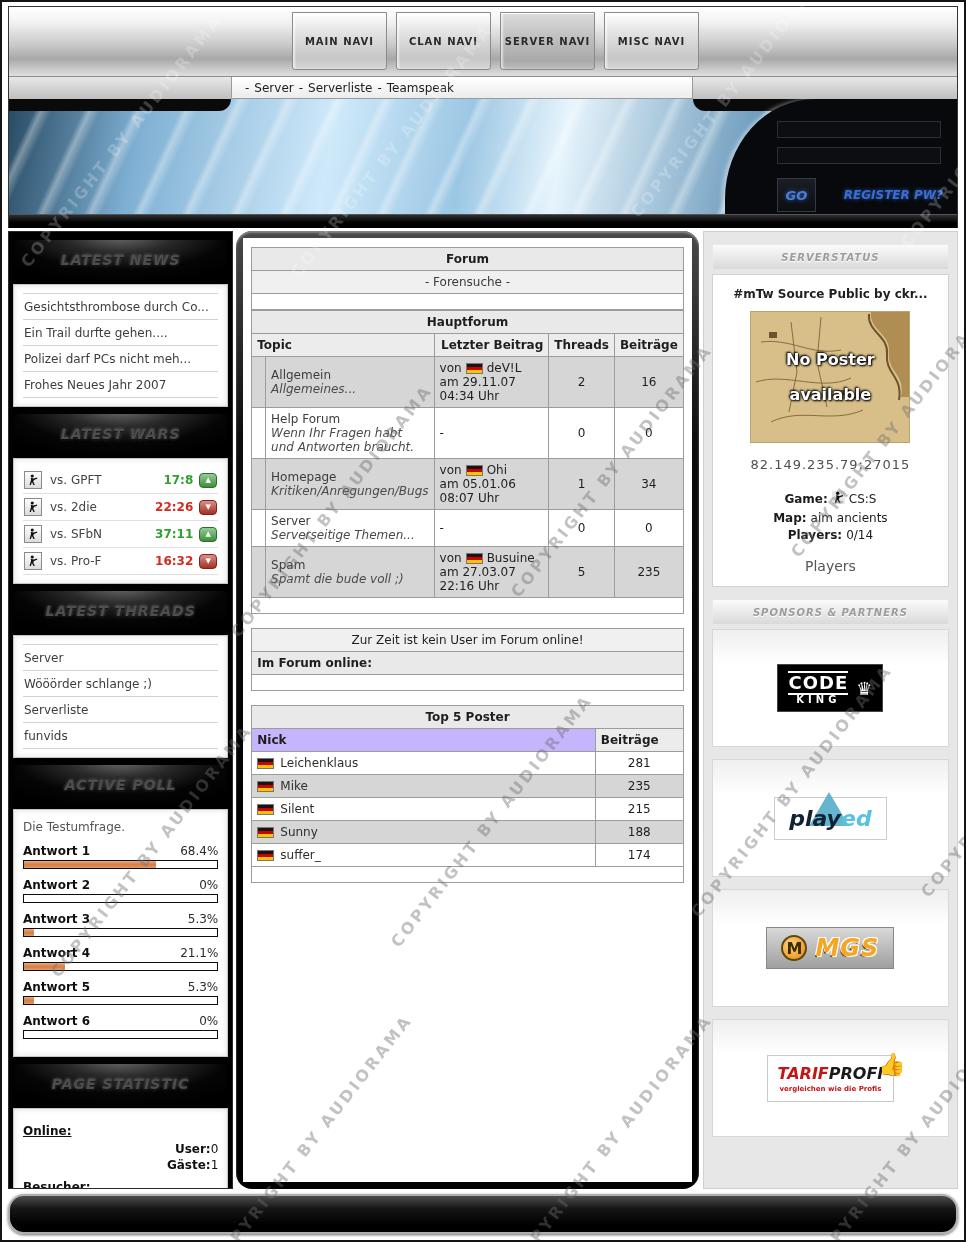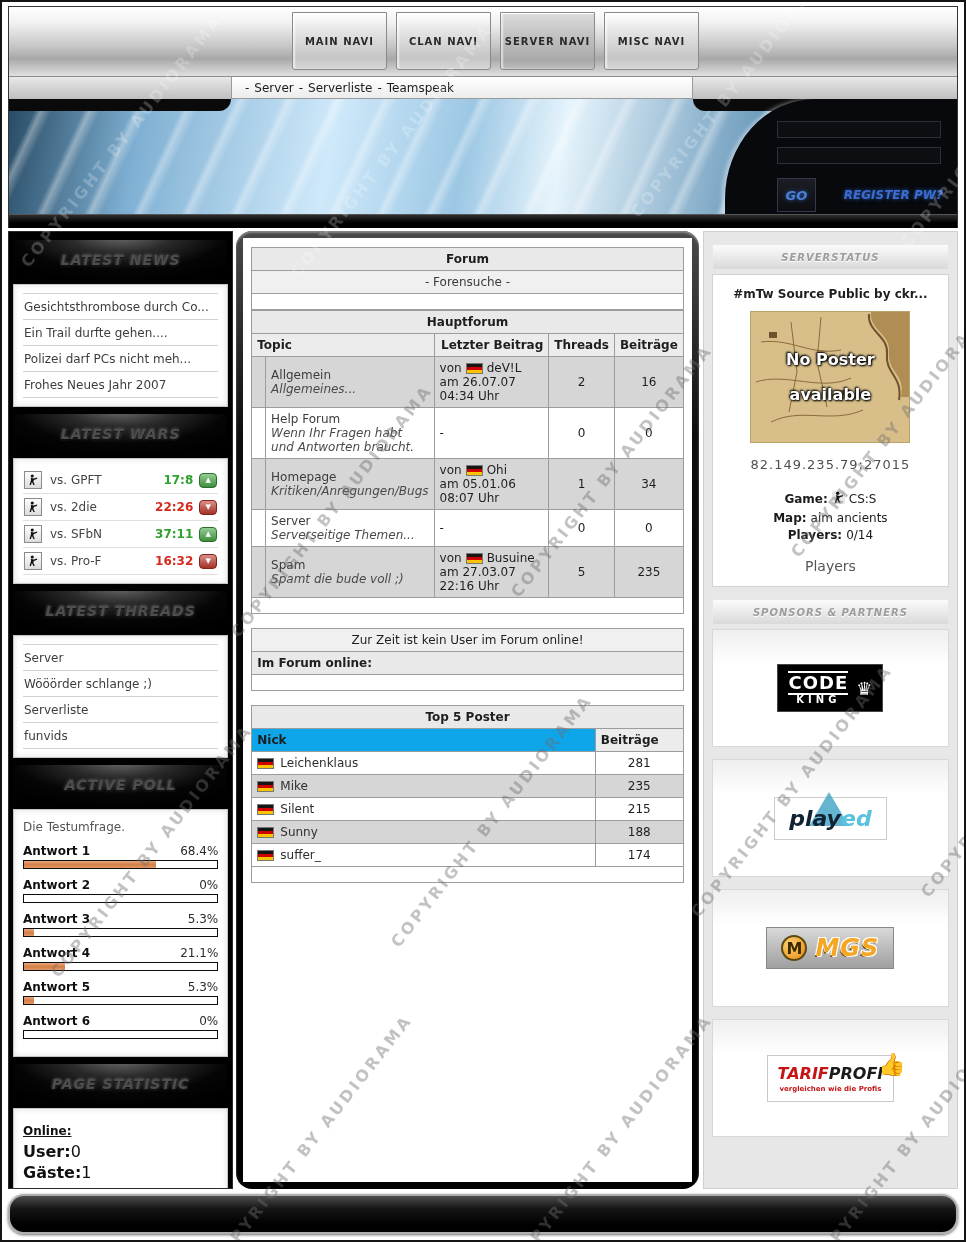--- a/index.html
+++ b/index.html
@@ -76,21 +76,21 @@
   .poll-q { font-size:12px; color:#555; margin:2px 0 10px; }
   .poll-opt { margin-bottom:9px; }
   .poll-line { display:flex; justify-content:space-between; font-size:12px; margin-bottom:2px; }
   .poll-label { font-weight:bold; color:#101010; }
   .poll-pct { color:#2b2b2b; }
   .poll-bar { height:9px; border:1px solid #0d0d0d; background:#fff; }
   .poll-fill { height:100%; background:linear-gradient(180deg,#eaa97c 0%,#d2项7 50%,#d27d45 55%,#e49a68 100%);
                background:linear-gradient(180deg,#eaa97c,#d27d45 55%,#e49a68); }
 
   .stat-head { font-size:12px; font-weight:bold; color:#111; text-decoration:underline; margin:7px 0 3px; }
-  .stat-row { display:flex; justify-content:flex-start; font-size:16px; color:#111; padding:1px 0; }
+  .stat-row { display:flex; justify-content:flex-end; font-size:12px; color:#111; padding:1px 0; }
   .stat-row .lb { font-weight:bold; }
 
   
   .main-frame { width:464px; margin:0 3px; height:100%; border-radius:16px; padding:7px;
                 background:linear-gradient(180deg,#4a4a4a,#0c0c0c 22%,#000 70%); box-shadow:inset 0 2px 2px #888; }
   .main-inner { background:#fff; height:100%; overflow:hidden; padding:9px 8px; }
   table.ftab { width:100%; border-collapse:collapse; font-size:12px; color:#1e1e1e; }
   table.ftab td, table.ftab th { border:1px solid #9c9c9c; padding:4px 5px; }
   .f-title { background:#e9e9e9; font-weight:bold; text-align:center; padding:5px; }
   .f-half { background:#e9e9e9; font-weight:bold; text-align:center; width:50%; }
@@ -106,21 +106,21 @@
   tr.row-w { background:#fff; }
   .topic-name { color:#3c3c3c; cursor:pointer; }
   .topic-desc { font-style:italic; color:#4a4a4a; }
   .lp-line { display:flex; align-items:center; gap:4px; }
   .flag { display:inline-block; width:17px; height:11px; flex:0 0 17px;
           background:linear-gradient(180deg,#151515 0 33%,#cf0000 33% 66%,#f8c500 66% 100%);
           border:1px solid #777; }
   td.cnt { text-align:center; }
   .online-title { background:#e9e9e9; font-weight:bold; }
   .online-msg { background:#f0f0f0; text-align:center; }
-  th.col-nick { text-align:left; background:#0ea5e9; }
+  th.col-nick { text-align:left; background:#c4b5fd; }
   th.col-btr { text-align:left; background:#ececec; width:88px; }
   .nick-cell { display:flex; align-items:center; gap:6px; color:#2e2e2e; cursor:pointer; }
   .tbl-gap { height:14px; }
 
   
   .rcol { width:256px; margin-left:1px; background:#e7e7e7; border:1px solid #cfcfcf; height:100%; overflow:hidden; padding:0 6px; }
   .r-hdr { height:26px; margin:12px 2px 4px; background:linear-gradient(180deg,#fbfbfb,#d9d9d9);
            border:1px solid #e8e8e8; color:#9c9c9c; font-style:italic; font-weight:bold; font-size:10px;
            letter-spacing:1px; display:flex; align-items:center; justify-content:center; text-shadow:0 1px 0 #fff; }
   .r-box { background:#fff; border:1px solid #d2d2d2; margin:4px 2px 10px; padding:12px 8px; text-align:center; }
@@ -380,21 +380,21 @@
             <td>
                   <div class="topic-name">Allgemein</div>
                   <div class="topic-desc">Allgemeines...</div>
                 </td>
             <td>
                   <div class="lp-line">
                     <span>von</span>
                     <span class="flag"></span>
                     <span>deV!L</span>
                   </div>
-                  <div>am 26.07.07 04:34 Uhr</div>
+                  <div>am 29.11.07 04:34 Uhr</div>
                 </td>
             <td class="cnt">2</td>
             <td class="cnt">16</td>
           </tr>
           <tr class="row-w">
             <td class="icon-cell"></td>
             <td>
                   <div class="topic-name">Help Forum</div>
                   <div class="topic-desc">Wenn Ihr Fragen habt und Antworten braucht.</div>
                 </td>

